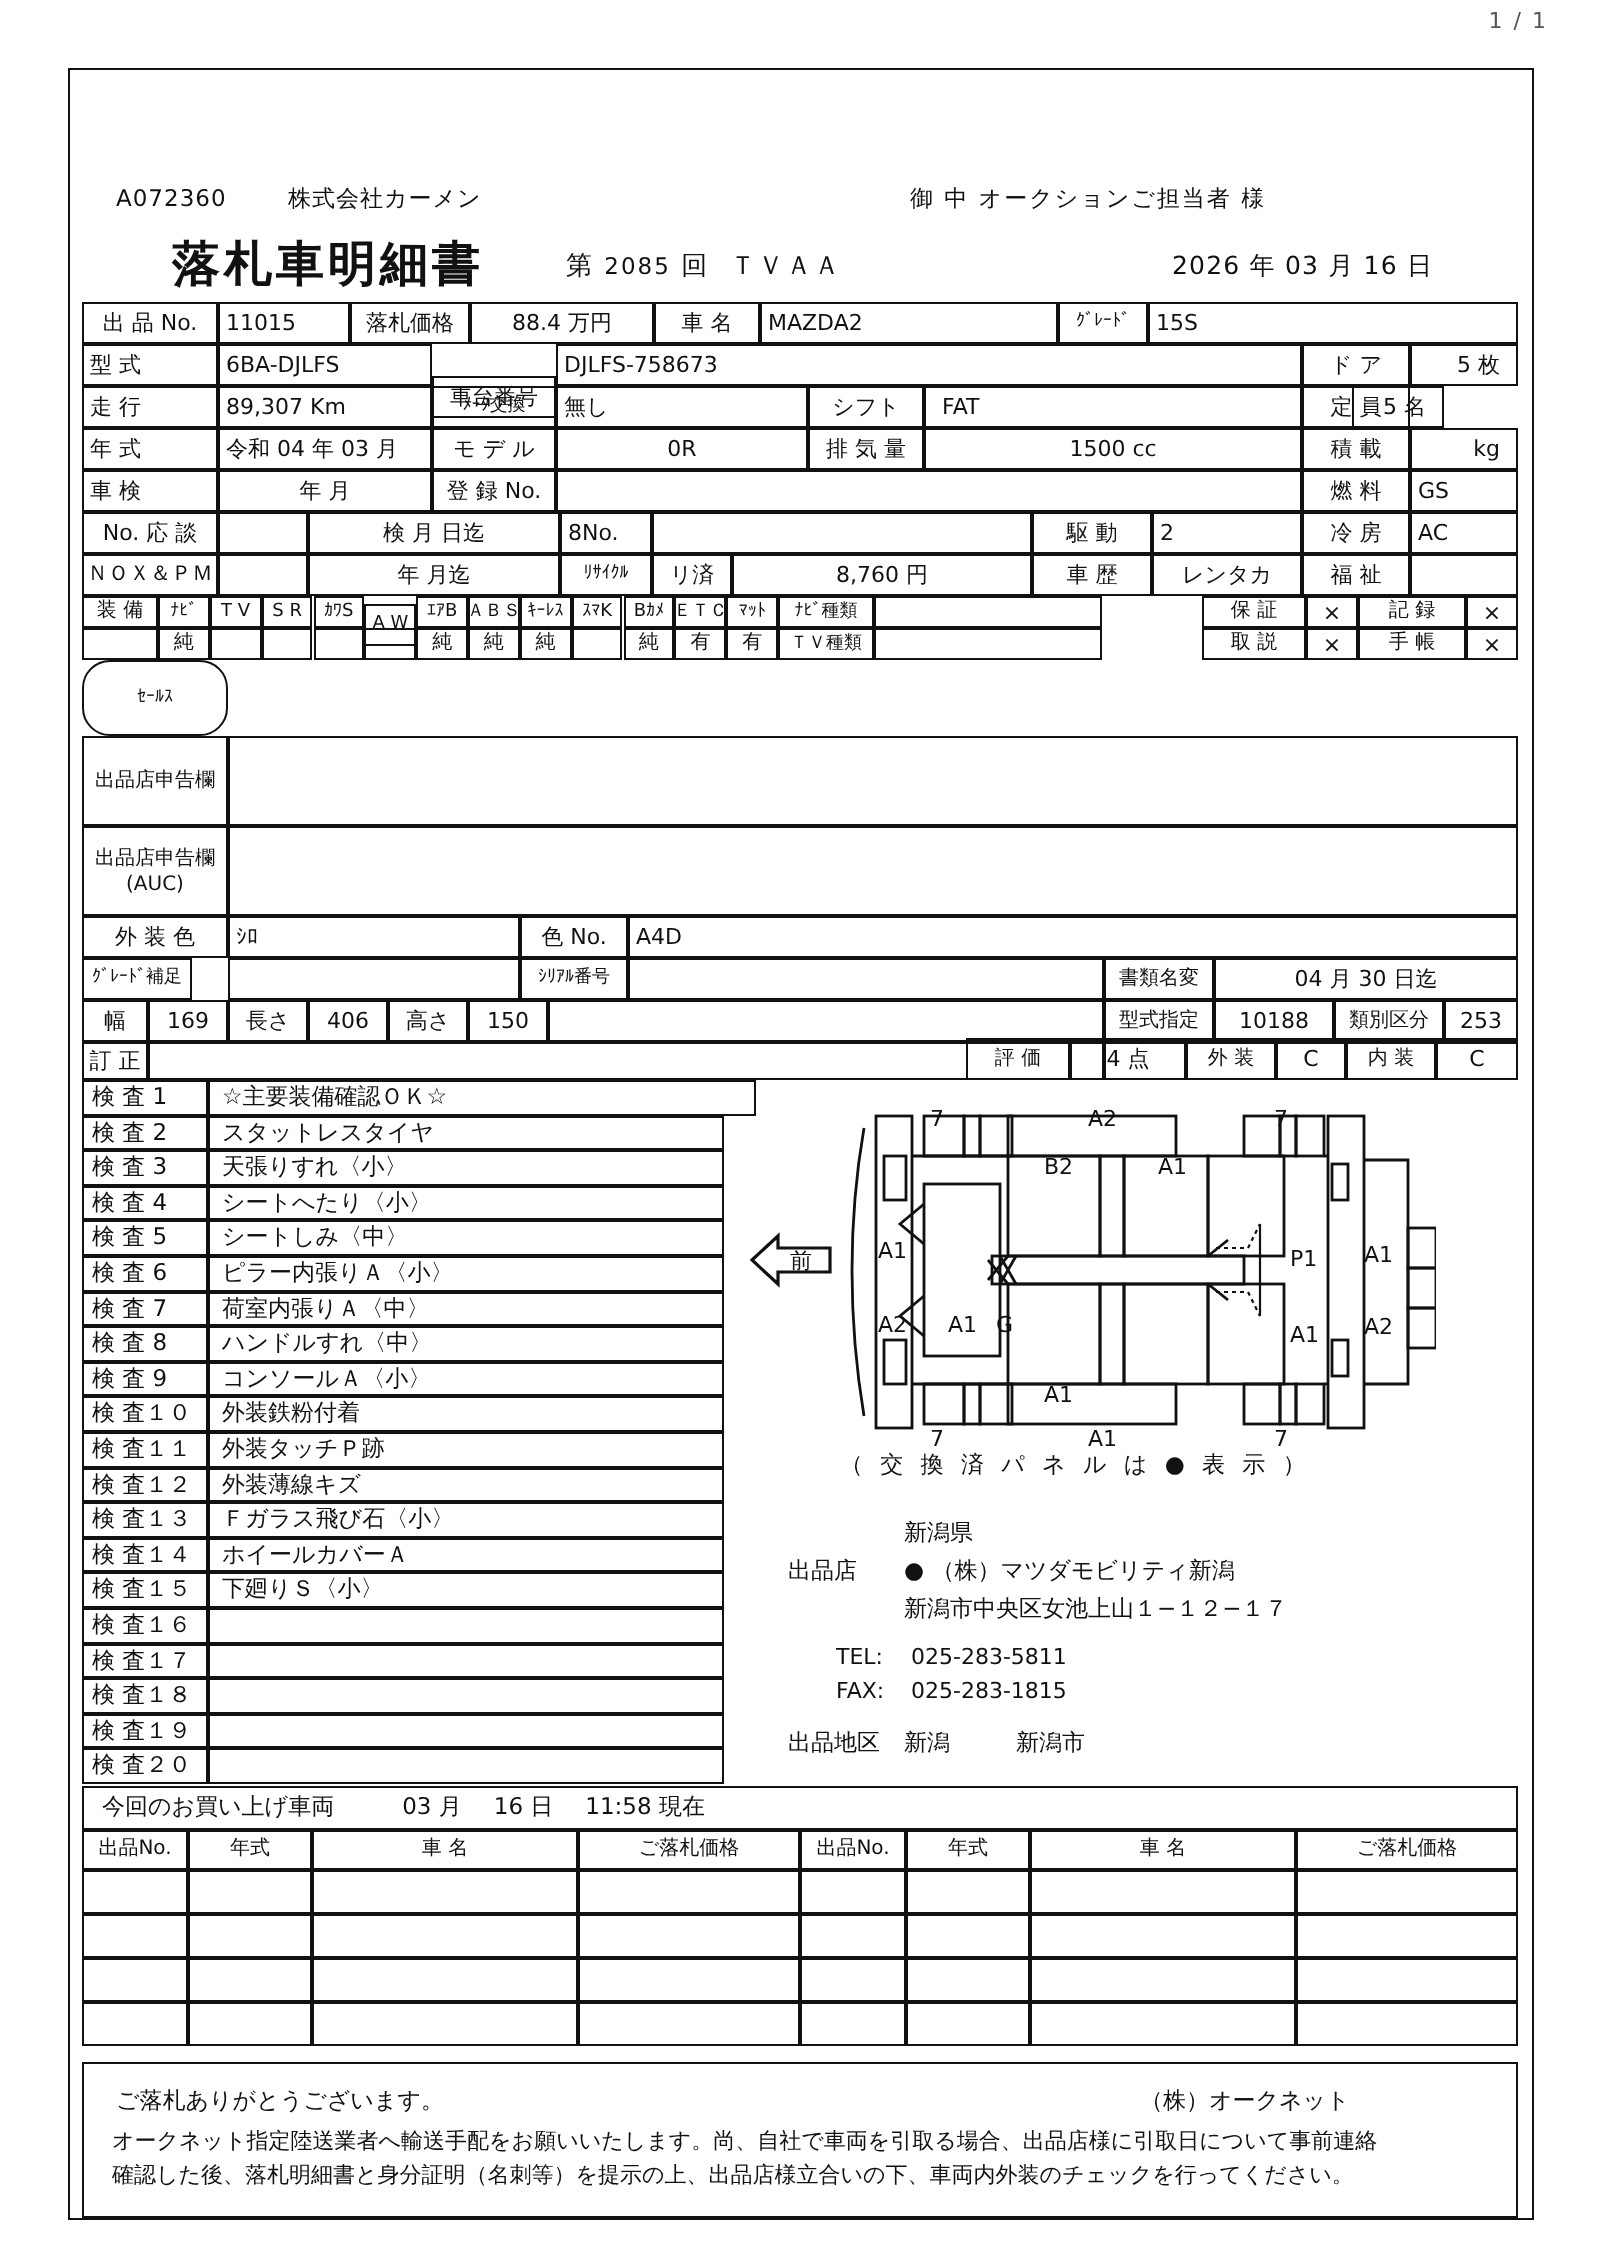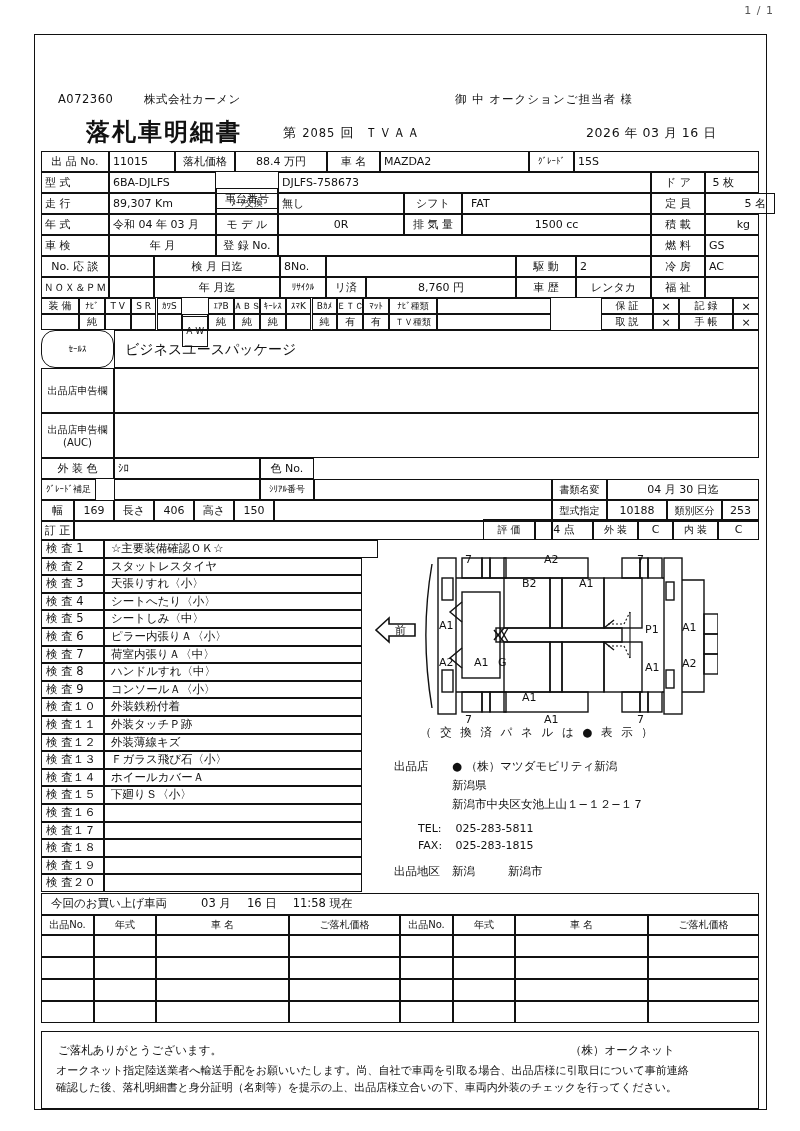--- a/index.html
+++ b/index.html
@@ -110,32 +110,32 @@
   <div class="cell lbl-c tiny" style="left:529px;top:151px;width:45px;height:21px;">ｸﾞﾚｰﾄﾞ</div>
   <div class="cell val" style="left:574px;top:151px;width:185px;height:21px;">15S</div>
 
   <div class="cell lbl" style="left:41px;top:172px;width:68px;height:21px;">
       <span>型    式</span>
     </div>
   <div class="cell val" style="left:109px;top:172px;width:107px;height:21px;">6BA-DJLFS</div>
   <div class="cell lbl-c" style="left:216px;top:172px;width:62px;height:21px;margin-top:16px;">車台番号</div>
   <div class="cell val" style="left:278px;top:172px;width:373px;height:21px;">DJLFS-758673</div>
   <div class="cell lbl-c" style="left:651px;top:172px;width:54px;height:21px;">ド   ア</div>
-  <div class="cell val-r" style="left:705px;top:172px;width:54px;height:21px;padding-right:24px;">5 枚</div>
+  <div class="cell val-r" style="left:705px;top:172px;width:54px;height:21px;padding-right:8px;">5 枚</div>
 
   <div class="cell lbl" style="left:41px;top:193px;width:68px;height:21px;">
       <span>走    行</span>
     </div>
   <div class="cell val" style="left:109px;top:193px;width:107px;height:21px;">89,307 Km</div>
   <div class="cell lbl-c tiny" style="left:216px;top:193px;width:62px;height:21px;">ﾒｰﾀ交換</div>
   <div class="cell val" style="left:278px;top:193px;width:126px;height:21px;">無し</div>
   <div class="cell lbl-c" style="left:404px;top:193px;width:58px;height:21px;">シフト</div>
   <div class="cell val" style="left:462px;top:193px;width:189px;height:21px;padding-left:8px;">FAT</div>
   <div class="cell lbl-c" style="left:651px;top:193px;width:54px;height:21px;">定   員</div>
-  <div class="cell val-r" style="left:705px;top:193px;width:70px;height:21px;padding-right:8px;padding-left:34px;">5 名</div>
+  <div class="cell val-r" style="left:676px;top:193px;width:46px;height:21px;padding-right:8px;padding-left:34px;">5 名</div>
 
   <div class="cell lbl" style="left:41px;top:214px;width:68px;height:21px;">
       <span>年    式</span>
     </div>
   <div class="cell val" style="left:109px;top:214px;width:107px;height:21px;">令和  04 年  03 月</div>
   <div class="cell lbl-c" style="left:216px;top:214px;width:62px;height:21px;">モ デ ル</div>
   <div class="cell val-c" style="left:278px;top:214px;width:126px;height:21px;justify-content:center;">0R</div>
   <div class="cell lbl-c" style="left:404px;top:214px;width:58px;height:21px;">排 気 量</div>
   <div class="cell val-c" style="left:462px;top:214px;width:189px;height:21px;justify-content:center;">1500 cc</div>
   <div class="cell lbl-c" style="left:651px;top:214px;width:54px;height:21px;">積   載</div>
@@ -175,21 +175,21 @@
   <div class="cell" style="left:41px;top:314px;width:38px;height:16px;"></div>
   <div id="equip-slot">
       <div class="cell val-c tiny" style="left: 79px; top: 298px; width: 25.8333px; height: 16px; justify-content: center;">ﾅﾋﾞ</div>
       <div class="cell val-c tiny" style="left: 79px; top: 314px; width: 25.8333px; height: 16px; justify-content: center; font-size: 10px;">純</div>
       <div class="cell val-c tiny" style="left: 104.833px; top: 298px; width: 25.8333px; height: 16px; justify-content: center;">T  V</div>
       <div class="cell val-c tiny" style="left: 104.833px; top: 314px; width: 25.8333px; height: 16px; justify-content: center; font-size: 10px;"></div>
       <div class="cell val-c tiny" style="left: 130.667px; top: 298px; width: 25.8333px; height: 16px; justify-content: center;">S   R</div>
       <div class="cell val-c tiny" style="left: 130.667px; top: 314px; width: 25.8333px; height: 16px; justify-content: center; font-size: 10px;"></div>
       <div class="cell val-c tiny" style="left: 156.5px; top: 298px; width: 25.8333px; height: 16px; justify-content: center;">ｶﾜS</div>
       <div class="cell val-c tiny" style="left: 156.5px; top: 314px; width: 25.8333px; height: 16px; justify-content: center; font-size: 10px;"></div>
-      <div class="cell val-c tiny" style="left: 182.333px; top: 316px; width: 25.8333px; height: 31px; justify-content: center;">A   W</div>
+      <div class="cell val-c tiny" style="left: 182.333px; top: 302px; width: 25.8333px; height: 21px; justify-content: center;">A   W</div>
       <div class="cell val-c tiny" style="left: 182.333px; top: 314px; width: 25.8333px; height: 16px; justify-content: center; font-size: 10px;"></div>
       <div class="cell val-c tiny" style="left: 208.167px; top: 298px; width: 25.8333px; height: 16px; justify-content: center;">ｴｱB</div>
       <div class="cell val-c tiny" style="left: 208.167px; top: 314px; width: 25.8333px; height: 16px; justify-content: center; font-size: 10px;">純</div>
       <div class="cell val-c tiny" style="left: 234px; top: 298px; width: 25.8333px; height: 16px; justify-content: center;">ＡＢＳ</div>
       <div class="cell val-c tiny" style="left: 234px; top: 314px; width: 25.8333px; height: 16px; justify-content: center; font-size: 10px;">純</div>
       <div class="cell val-c tiny" style="left: 259.833px; top: 298px; width: 25.8333px; height: 16px; justify-content: center;">ｷｰﾚｽ</div>
       <div class="cell val-c tiny" style="left: 259.833px; top: 314px; width: 25.8333px; height: 16px; justify-content: center; font-size: 10px;">純</div>
       <div class="cell val-c tiny" style="left: 285.667px; top: 298px; width: 25.8333px; height: 16px; justify-content: center;">ｽﾏK</div>
       <div class="cell val-c tiny" style="left: 285.667px; top: 314px; width: 25.8333px; height: 16px; justify-content: center; font-size: 10px;"></div>
       <div class="cell val-c tiny" style="left: 311.5px; top: 298px; width: 25.8333px; height: 16px; justify-content: center;">Bｶﾒ</div>
@@ -208,34 +208,34 @@
   <div class="cell lbl-c sm" style="left:601px;top:298px;width:52px;height:16px;">保   証</div>
   <div class="cell val-c" style="left:653px;top:298px;width:26px;height:16px;justify-content:center;">×</div>
   <div class="cell lbl-c sm" style="left:679px;top:298px;width:54px;height:16px;">記   録</div>
   <div class="cell val-c" style="left:733px;top:298px;width:26px;height:16px;justify-content:center;">×</div>
   <div class="cell lbl-c sm" style="left:601px;top:314px;width:52px;height:16px;">取   説</div>
   <div class="cell val-c" style="left:653px;top:314px;width:26px;height:16px;justify-content:center;">×</div>
   <div class="cell lbl-c sm" style="left:679px;top:314px;width:54px;height:16px;">手   帳</div>
   <div class="cell val-c" style="left:733px;top:314px;width:26px;height:16px;justify-content:center;">×</div>
 
   <div class="cell lbl-c tiny" style="left:41px;top:330px;width:73px;height:38px;border-radius:14px;">ｾｰﾙｽ</div>
-  <div class="cell val" style="left:114px;top:330px;width:645px;height:38px;font-size:14px;padding-left:10px;">ビジネスユースパッケージ</div>
 
   <div class="cell lbl-c sm" style="left:41px;top:368px;width:73px;height:45px;">出品店申告欄</div>
   <div class="cell val" style="left:114px;top:368px;width:645px;height:45px;"></div>
 
   <div class="cell" style="left:41px;top:413px;width:73px;height:45px;flex-direction:column;justify-content:center;align-items:center;font-size:10px;line-height:1.3;">
     <span>出品店申告欄</span>
     <span>(AUC)</span>
   </div>
   <div class="cell val" style="left:114px;top:413px;width:645px;height:45px;"></div>
 
   <div class="cell lbl-c" style="left:41px;top:458px;width:73px;height:21px;">外 装 色</div>
   <div class="cell val" style="left:114px;top:458px;width:146px;height:21px;">ｼﾛ</div>
   <div class="cell lbl-c" style="left:260px;top:458px;width:54px;height:21px;">色  No.</div>
+  <div class="cell val" style="left:314px;top:458px;width:445px;height:21px;">A4D</div>
 
   <div class="cell lbl-c tiny" style="left:41px;top:479px;width:55px;height:21px;">ｸﾞﾚｰﾄﾞ補足</div>
   <div class="cell val" style="left:114px;top:479px;width:146px;height:21px;"></div>
   <div class="cell lbl-c tiny" style="left:260px;top:479px;width:54px;height:21px;">ｼﾘｱﾙ番号</div>
   <div class="cell val" style="left:314px;top:479px;width:238px;height:21px;"></div>
   <div class="cell lbl-c sm" style="left:552px;top:479px;width:55px;height:21px;">書類名変</div>
   <div class="cell val-c" style="left:607px;top:479px;width:152px;height:21px;justify-content:center;">04 月  30 日迄</div>
 
   <div class="cell lbl-c" style="left:41px;top:500px;width:33px;height:21px;">幅</div>
   <div class="cell val-c" style="left:74px;top:500px;width:40px;height:21px;justify-content:center;">169</div>
@@ -402,24 +402,24 @@
         <div style="position: absolute; left: 264px; top: 118px; font-size: 11px; line-height: 1;">A2</div>
         <div style="position: absolute; left: 104px; top: 152px; font-size: 11px; line-height: 1;">A1</div>
         <div style="position: absolute; left: 47px; top: 174px; font-size: 11px; line-height: 1;">7</div>
         <div style="position: absolute; left: 126px; top: 174px; font-size: 11px; line-height: 1;">A1</div>
         <div style="position: absolute; left: 219px; top: 174px; font-size: 11px; line-height: 1;">7</div>
       </div>
   </div>
   <div class="diag-note">（ 交 換 済 パ ネ ル は  ● 表 示 ）</div>
 
   <div class="seller">
+    <div class="row" style="padding-left:58px;">新潟県</div>
     <div class="row">
       <span class="lab">出品店</span><span>●</span>&nbsp;<span>（株）マツダモビリティ新潟</span>
     </div>
-    <div class="row" style="padding-left:58px;">新潟県</div>
     <div class="row" style="padding-left:58px;">新潟市中央区女池上山１−１２−１７</div>
   </div>
   <div class="seller-tel">
     <div><span class="k">TEL:</span> <span>025-283-5811</span></div>
     <div><span class="k">FAX:</span> <span>025-283-1815</span></div>
   </div>
   <div class="seller-area">
     <span class="lab">出品地区</span><span class="v1">新潟</span><span>新潟市</span>
   </div>
 

